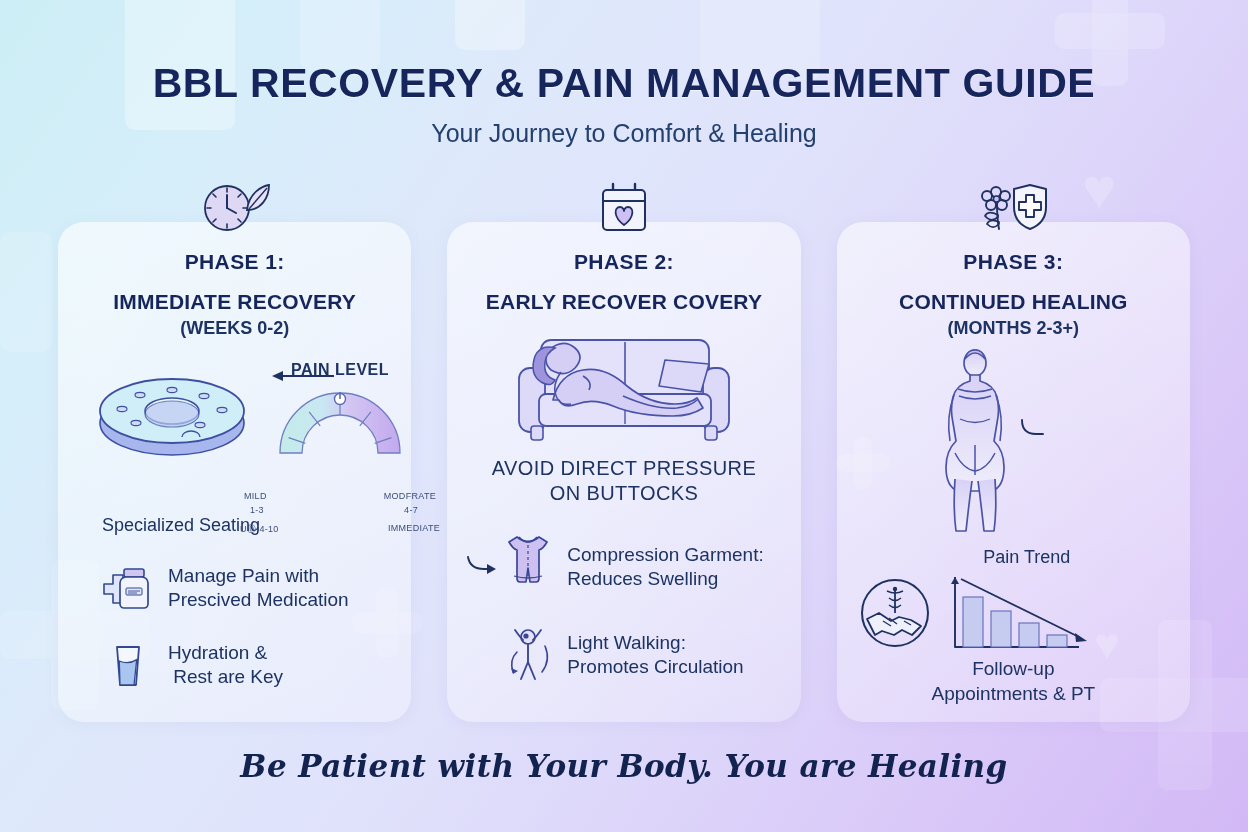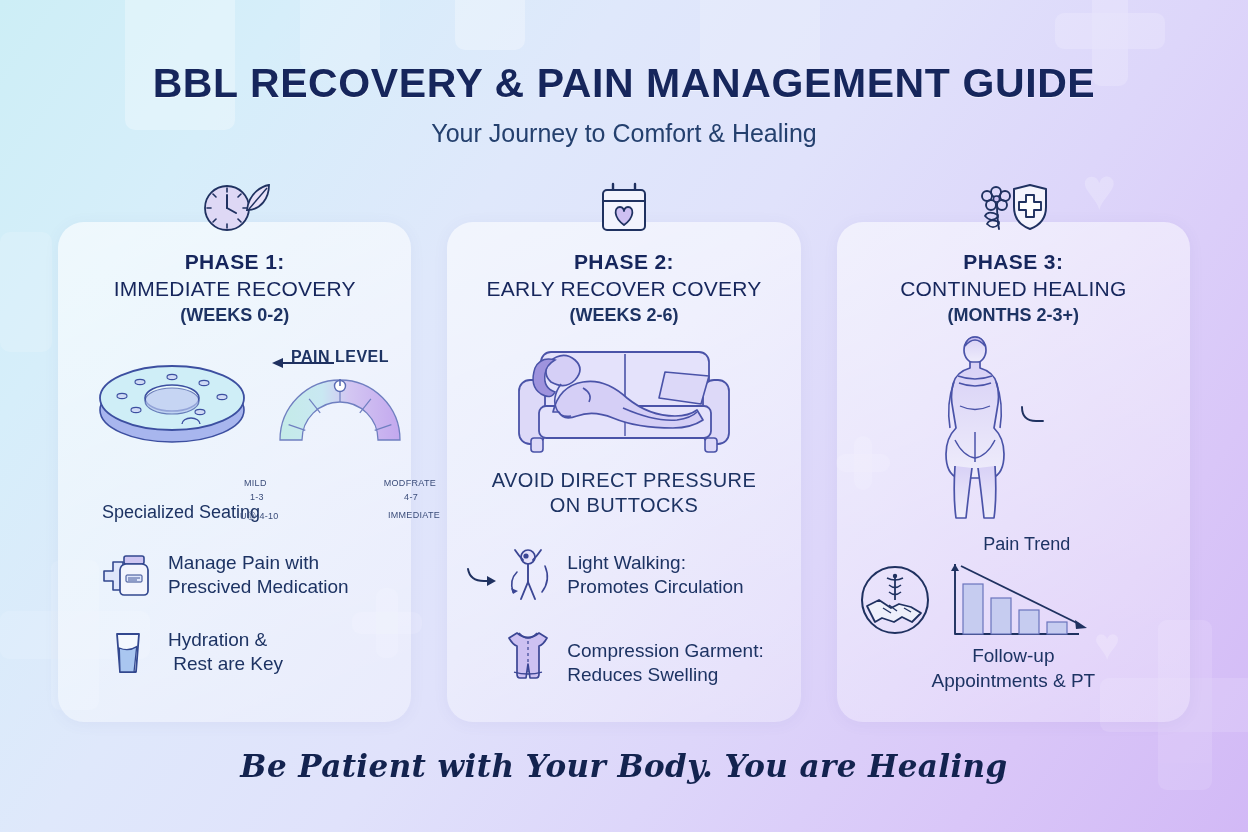--- a/index.html
+++ b/index.html
@@ -55,21 +55,21 @@
     background: linear-gradient(160deg, rgba(255,255,255,.62), rgba(255,255,255,.30));
     box-shadow: 0 2px 16px rgba(80,90,160,.06);
   }
   .card.c2 { background: linear-gradient(160deg, rgba(255,255,255,.58), rgba(255,255,255,.26)); }
   .card.c3 { background: linear-gradient(160deg, rgba(255,255,255,.55), rgba(255,255,255,.24)); }
 
   .phase-icon { position: absolute; top: -42px; left: 0; width: 100%; height: 56px; display: flex; align-items: center; justify-content: center; }
 
   .phase-head { padding-top: 28px; text-align: center; color: #16265c; }
   .ph-line1 { font-size: 21px; font-weight: 800; letter-spacing: .4px; }
-  .ph-line2 { font-size: 21px; font-weight: 400; letter-spacing: .2px; margin-top: 3px; }
+  .ph-line2 { font-size: 21px; font-weight: 700; letter-spacing: .2px; margin-top: 16px; }
   .ph-line3 { font-size: 18px; font-weight: 600; margin-top: 4px; color: #1d3363; }
 
   
   .p1-visual { position: relative; height: 160px; margin-top: 14px; }
   .donut { position: absolute; left: 38px; top: 8px; }
   .arrow-left { position: absolute; left: 212px; top: 14px; }
   .gauge-wrap { position: absolute; left: 182px; top: 8px; width: 200px; text-align: center; }
   .gauge-title { font-size: 16px; font-weight: 600; color: #1d3363; letter-spacing: .5px; }
   .gauge-labels { position: relative; height: 0; }
   .g-lab { position: absolute; font-size: 9px; color: #3b4d7a; letter-spacing: .3px; white-space: nowrap; }
@@ -278,21 +278,20 @@
         <line x1="40" y1="3" x2="40" y2="13" stroke="#1f3160" stroke-width="2.4" stroke-linecap="round"></line>
         <rect x="8" y="9" width="42" height="40" rx="4" fill="#f2f3fd" stroke="#1f3160" stroke-width="2"></rect>
         <line x1="8" y1="20" x2="50" y2="20" stroke="#1f3160" stroke-width="1.8"></line>
         <path d="M29 44 C18 36 19 26 25 26 C28 26 29 29 29 30 C29 29 30 26 33 26 C39 26 40 36 29 44 Z" fill="#cec0f2" stroke="#1f3160" stroke-width="1.8" stroke-linejoin="round"></path>
       </svg>
     </div>
 
     <div class="phase-head">
       <div class="ph-line1">PHASE 2:</div>
       <div class="ph-line2">EARLY RECOVER COVERY</div>
-      <div class="ph-line3">(WEEKS 2-6)</div>
     </div>
 
     <div class="p2-visual">
       <svg width="238" height="130" viewBox="0 0 238 130">
 
         <rect x="36" y="20" width="168" height="62" rx="10" fill="#e4e2fb" stroke="#4a53a8" stroke-width="1.8"></rect>
         <line x1="120" y1="22" x2="120" y2="80" stroke="#4a53a8" stroke-width="1.6"></line>
 
         <rect x="14" y="48" width="26" height="64" rx="11" fill="#ddd9f8" stroke="#4a53a8" stroke-width="1.8"></rect>
         <rect x="198" y="48" width="26" height="64" rx="11" fill="#ddd9f8" stroke="#4a53a8" stroke-width="1.8"></rect>
@@ -323,53 +322,53 @@
       <div>AVOID DIRECT PRESSURE</div>
       <div>ON BUTTOCKS</div>
     </div>
 
     <div class="p2-bullets">
       <div class="curve-arrow">
         <svg width="34" height="24" viewBox="0 0 34 24">
           <path d="M3 3 q2 12 16 12 h8" fill="none" stroke="#1f3160" stroke-width="1.9" stroke-linecap="round"></path>
           <path d="M31 15 l-9 -5 l0 10 Z" fill="#1f3160"></path>
         </svg>
+      </div>
+
+      <div class="p2-bullet">
+        <span class="ico">
+          <svg width="54" height="66" viewBox="0 0 54 66">
+            <path d="M16 5 q11 9 22 0 l8 5 q-4 7 -8 8 l0 28 q0 4 -3 4 l-6 0 l-2 -14 l-2 14 l-6 0 q-3 0 -3 -4 l0 -28 q-4 -1 -8 -8 Z" fill="#cdc1f2" stroke="#3b4694" stroke-width="1.7" stroke-linejoin="round"></path>
+            <path d="M18 5 q9 10 18 0" fill="none" stroke="#3b4694" stroke-width="1.4"></path>
+            <line x1="27" y1="13" x2="27" y2="44" stroke="#3b4694" stroke-width="1.2" stroke-dasharray="3 3"></line>
+            <path d="M13 44 q14 4 28 0" fill="none" stroke="#3b4694" stroke-width="1.3"></path>
+          </svg>
+        </span>
+        <span class="txt">
+          <span>Compression Garment:</span><br>
+          <span>Reduces Swelling</span>
+        </span>
       </div>
 
       <div class="p2-bullet">
         <span class="ico">
           <svg width="54" height="58" viewBox="0 0 54 58">
             <circle cx="27" cy="13" r="7" fill="#e6e2fa" stroke="#3b4694" stroke-width="1.7"></circle>
             <circle cx="25" cy="12" r="2.6" fill="#3b4694"></circle>
             <path d="M14 6 q4 6 8 10 M40 6 q-4 6 -8 10" fill="none" stroke="#3b4694" stroke-width="1.8" stroke-linecap="round"></path>
             <line x1="27" y1="20" x2="27" y2="38" stroke="#3b4694" stroke-width="1.9" stroke-linecap="round"></line>
             <path d="M27 38 l-7 17 M27 38 l7 17" fill="none" stroke="#3b4694" stroke-width="1.9" stroke-linecap="round"></path>
             <path d="M12 48 q-4 -12 4 -20" fill="none" stroke="#3b4694" stroke-width="1.6" stroke-linecap="round"></path>
             <path d="M10 44 l2 6 l5 -3 Z" fill="#3b4694"></path>
             <path d="M44 22 q6 14 -3 26" fill="none" stroke="#3b4694" stroke-width="1.6" stroke-linecap="round"></path>
           </svg>
         </span>
         <span class="txt">
           <span>Light Walking:</span><br>
           <span>Promotes Circulation</span>
-        </span>
-      </div>
-
-      <div class="p2-bullet">
-        <span class="ico">
-          <svg width="54" height="66" viewBox="0 0 54 66">
-            <path d="M16 5 q11 9 22 0 l8 5 q-4 7 -8 8 l0 28 q0 4 -3 4 l-6 0 l-2 -14 l-2 14 l-6 0 q-3 0 -3 -4 l0 -28 q-4 -1 -8 -8 Z" fill="#cdc1f2" stroke="#3b4694" stroke-width="1.7" stroke-linejoin="round"></path>
-            <path d="M18 5 q9 10 18 0" fill="none" stroke="#3b4694" stroke-width="1.4"></path>
-            <line x1="27" y1="13" x2="27" y2="44" stroke="#3b4694" stroke-width="1.2" stroke-dasharray="3 3"></line>
-            <path d="M13 44 q14 4 28 0" fill="none" stroke="#3b4694" stroke-width="1.3"></path>
-          </svg>
-        </span>
-        <span class="txt">
-          <span>Compression Garment:</span><br>
-          <span>Reduces Swelling</span>
         </span>
       </div>
     </div>
   </div>
 
   <div class="card c3">
     <div class="phase-icon">
       <svg width="70" height="54" viewBox="0 0 70 54">
         <g fill="none" stroke="#1f3160" stroke-width="1.9" stroke-linejoin="round">
           <circle cx="18" cy="11" r="5"></circle>

